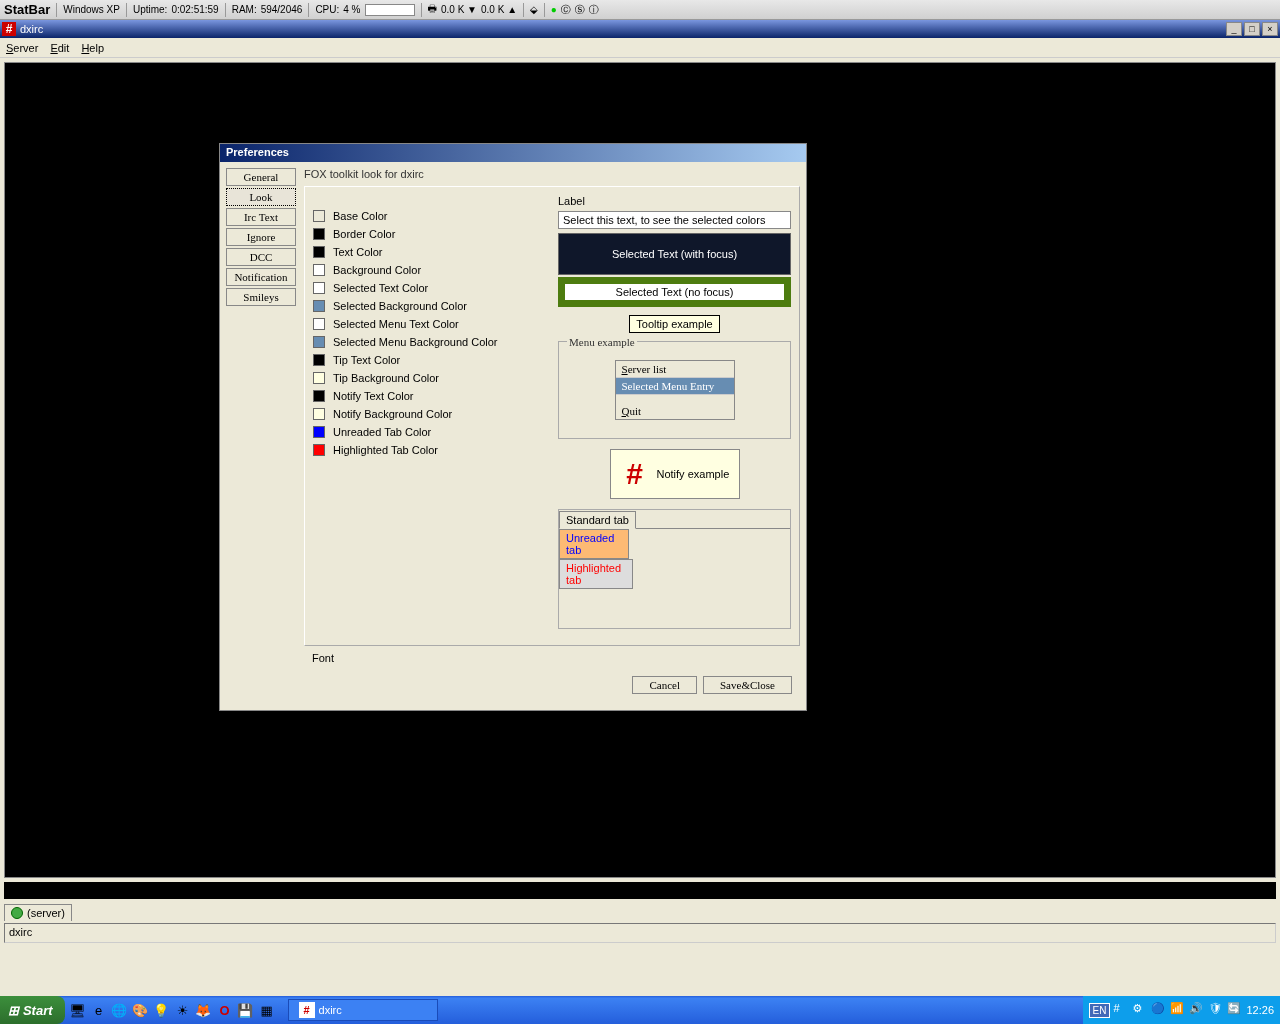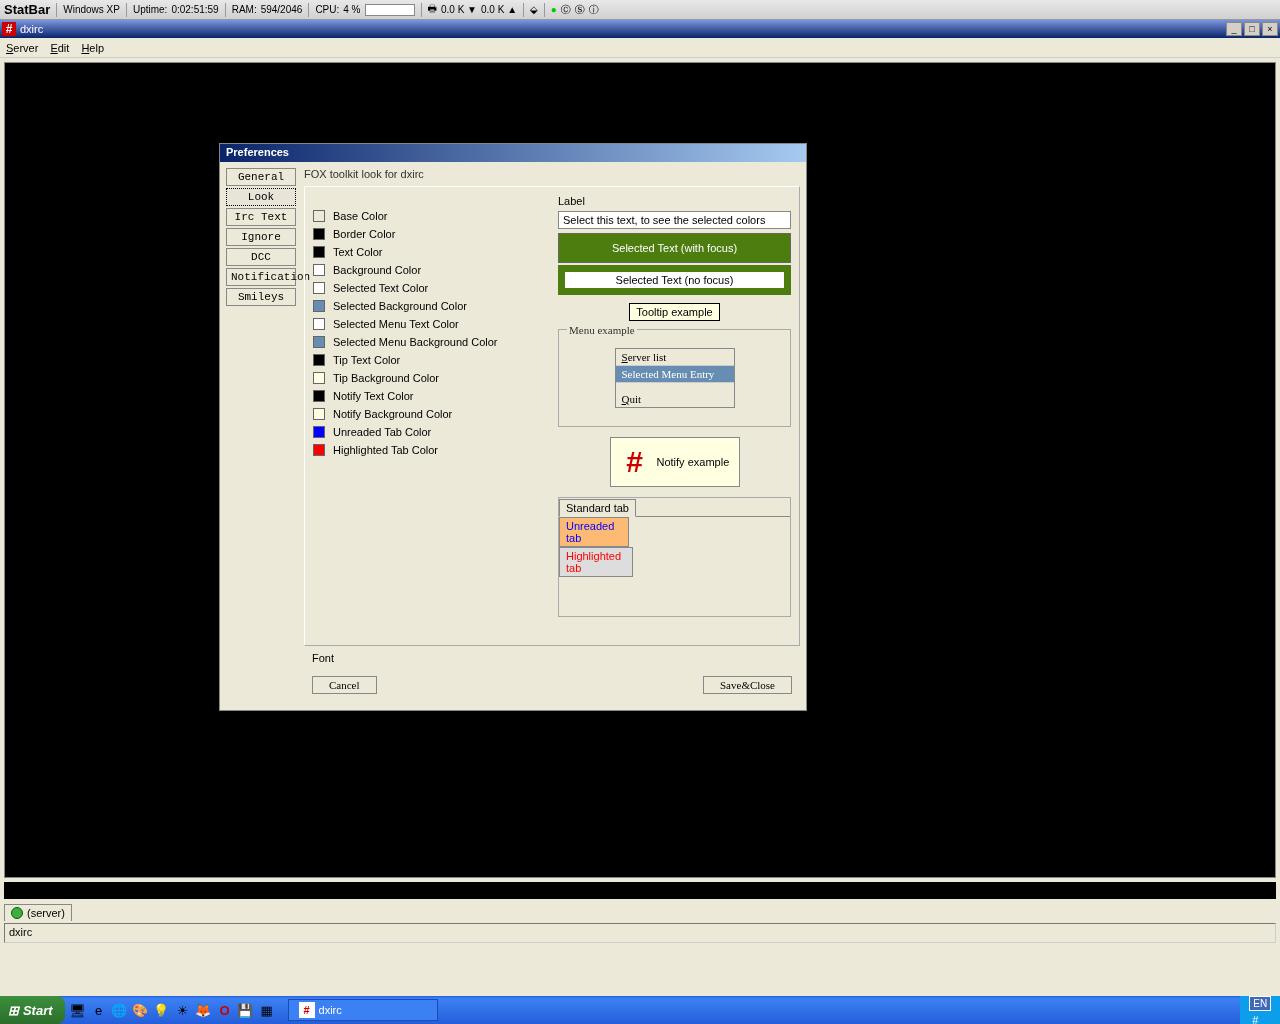--- a/index.html
+++ b/index.html
@@ -23,71 +23,71 @@
 .menubar span u { text-decoration: underline; }
 
 
 .main-area { background: #000; position: relative; height: 816px; border: 1px solid #888; margin: 4px; }
 
 
 .prefs { position: absolute; left: 214px; top: 80px; width: 588px; background: #ece9d8; border: 1px solid #888; box-shadow: 2px 2px 4px rgba(0,0,0,0.3); }
 .prefs-title { height: 18px; background: linear-gradient(to right, #0a246a, #a6caf0); color: #fff; font-weight: bold; padding: 2px 6px; }
 .prefs-body { padding: 6px; display: flex; gap: 8px; }
 .prefs-tabs { display: flex; flex-direction: column; gap: 2px; width: 70px; }
-.prefs-tabs button { font-family: Liberation Mono, monospace; font-size: 11px; background: #ece9d8; border: 1px solid #888; padding: 2px 4px; cursor: pointer; }
+.prefs-tabs button { font-family: Liberation Serif, serif; font-size: 11px; background: #ece9d8; border: 1px solid #888; padding: 2px 4px; cursor: pointer; }
 .prefs-tabs button.active { border: 1px dotted #000; background: #e8e4d8; }
 .prefs-content { flex: 1; }
 .prefs-desc { margin-bottom: 6px; color: #333; }
 .prefs-panel { border: 1px solid #aaa; border-top: 1px solid #fff; border-left: 1px solid #fff; padding: 8px; display: flex; gap: 12px; height: 460px; }
 .left-col { flex: 1; }
 .right-col { flex: 1; }
 .theme-row { margin-bottom: 8px; }
 .theme-select { width: 100%; font-family: Tahoma; font-size: 11px; border: 1px solid #888; background: #fff; padding: 1px; }
 .color-list { margin-top: 12px; }
 .color-item { display: flex; align-items: center; gap: 8px; padding: 3px 0; }
 .swatch { width: 12px; height: 12px; border: 1px solid #666; }
 .label-box { border: 1px solid #888; background: #fff; padding: 2px 4px; margin-top: 4px; }
-.sel-focus { background: #4d7c0f; color: #fff; border: 1px solid #666; text-align: center; padding: 8px; margin-top: 4px; }
+.sel-focus { background: #0f172a; color: #fff; border: 1px solid #666; text-align: center; padding: 14px; margin-top: 4px; }
 .sel-nofocus { background: #fff; border: 7px solid #4d7c0f; text-align: center; padding: 2px; margin-top: 2px; }
 .tooltip-ex { background: #ffffe1; border: 1px solid #000; padding: 2px 6px; margin: 8px auto; width: fit-content; }
 .menu-ex { border: 1px solid #aaa; margin-top: 4px; padding: 6px 4px 18px 4px; position: relative; font-family: Liberation Serif, serif; }
 .menu-ex legend, .grp-legend { color: #333; font-size: 11px; background:#ece9d8; padding:0 2px; position:relative; top:-12px; left:4px;}
 .menu-box { border: 1px solid #888; background: #ece9d8; width: 120px; margin: 0 auto; }
 .menu-box div { padding: 2px 6px; border-bottom: 1px solid #ccc; }
 .menu-box div:last-child { border-bottom: none; margin-top: 8px; }
 .menu-box .sel { background: #678db2; color: #fff; }
 .notify-ex { background: #ffffe1; border: 1px solid #888; padding: 6px; margin: 10px auto; width: 130px; display: flex; align-items: center; gap: 4px; }
 .notify-ex .nicon { width: 36px; height: 36px; color: #c00; font-size: 30px; font-weight: bold; text-align:center; line-height:36px; }
 .tabs-ex { border: 1px solid #aaa; margin-top: 6px; height: 120px; position: relative; }
 .tabs-ex .tab { border: 1px solid #888; padding: 2px 6px; display: inline-block; background: #ece9d8; margin-right: -1px; }
 .tabs-ex .tab.std { background: #ece9d8; position: relative; top: 1px; border-bottom-color:#ece9d8; }
 .tabs-ex .tab.unr { color: #00f; display:block; width:70px; background:#fdba74; }
 .tabs-ex .tab.hil { color: #f00; display:block; width:74px; background:#ddd; }
 .font-row { display: flex; align-items: center; gap: 16px; padding: 6px 8px; }
 .font-btn { flex: 1; border: 1px solid #888; background: #ece9d8; padding: 2px; text-align: center; }
-.dlg-btns { display: flex; justify-content: space-between; gap: 6px; padding: 6px 8px 10px; }
+.dlg-btns { display: flex; justify-content: flex-end; gap: 6px; padding: 6px 8px 10px; }
 .dlg-btns button { font-family: Tahoma; font-size: 11px; padding: 2px 16px; border: 1px solid #888; background: #ece9d8; }
 
 
 .input-strip { background: #000; height: 17px; margin: 0 4px; }
 
 .server-tab-row { height: 22px; display: flex; align-items: flex-end; padding-left: 4px; }
 .server-tab { border: 1px solid #888; border-bottom: none; background: #ece9d8; padding: 2px 6px; display: flex; align-items: center; gap: 4px; }
 .server-tab .dot { width: 12px; height: 12px; border-radius: 50%; background: #4a4; border: 1px solid #060; }
 
 .statusbar { height: 20px; border: 1px inset #ccc; margin: 2px 4px; padding: 2px 4px; background: #ece9d8; }
 
 
 .taskbar { position: absolute; bottom: 0; left: 0; right: 0; height: 28px; background: linear-gradient(#245edb, #3c81f3 8%, #245edb); display: flex; align-items: center; }
 .start-btn { height: 28px; background: linear-gradient(#3c8f3c, #2c6e2c); color: #fff; font-weight: bold; font-style: italic; padding: 0 12px 0 8px; display: flex; align-items: center; border-radius: 0 8px 8px 0; font-size:13px; }
 .ql { display: flex; gap: 3px; margin-left: 4px; }
 .ql span { width: 18px; height: 18px; display: inline-flex; align-items:center; justify-content:center; font-size:13px; }
 .task-btn { margin-left: 12px; height: 22px; background: #3c81f3; border: 1px solid #1a4bb8; color: #fff; padding: 0 10px; display: flex; align-items: center; gap: 4px; min-width: 150px; }
 .task-btn .ti { width:16px; height:16px; background:#fff; color:#c00; font-weight:bold; text-align:center; line-height:16px; }
-.tray { margin-left: auto; background: #0d9eeb; height: 28px; display: flex; align-items: center; padding: 0 6px; gap: 3px; color: #fff; font-size: 11px; flex-direction: column; }
+.tray { margin-left: auto; background: #0d9eeb; height: 28px; display: flex; align-items: center; padding: 0 6px; gap: 3px; color: #fff; font-size: 11px; }
 .tray .lang { background: #4169b8; padding: 1px 3px; font-size: 10px; border:1px solid #fff; }
 .tray span.ic { width:16px; height:16px; display:inline-block; }
 </style>
 </head>
 <body>
 
 <div class="statbar">
   <span class="brand">StatBar</span>
   <span class="sep"></span>
   <span>Windows XP</span>

